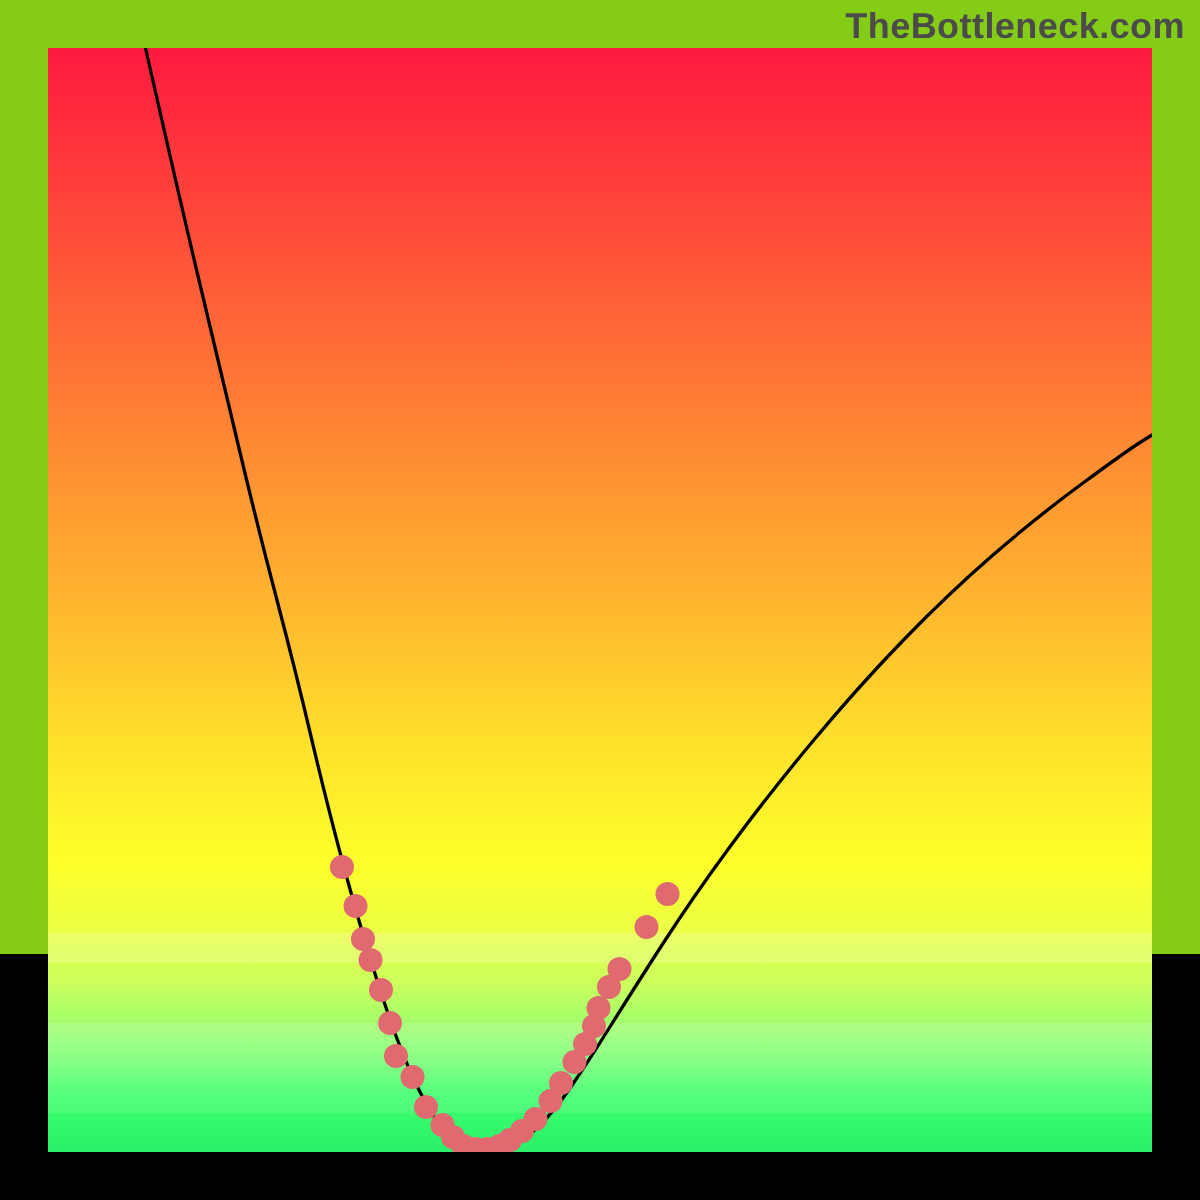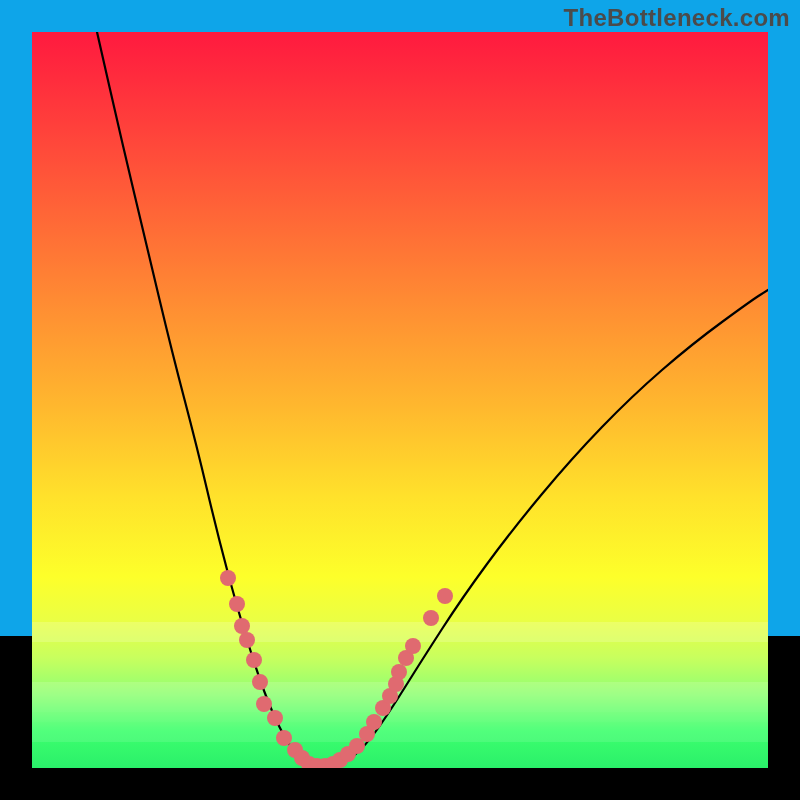--- a/index.html
+++ b/index.html
@@ -8,21 +8,21 @@
     width: 800px;
     height: 800px;
     background: #000;
     font-family: Arial, Helvetica, sans-serif;
     overflow: hidden;
   }
   .stage {
     position: relative;
     width: 800px;
     height: 636px;
-    background: #0ea5e9;
+    background: #84cc16;
   }
   .watermark {
     position: absolute;
     top: 4px;
     right: 10px;
     color: #4b4b4b;
     font-size: 24px;
     font-weight: 600;
     letter-spacing: 0.3px;
     z-index: 30;

